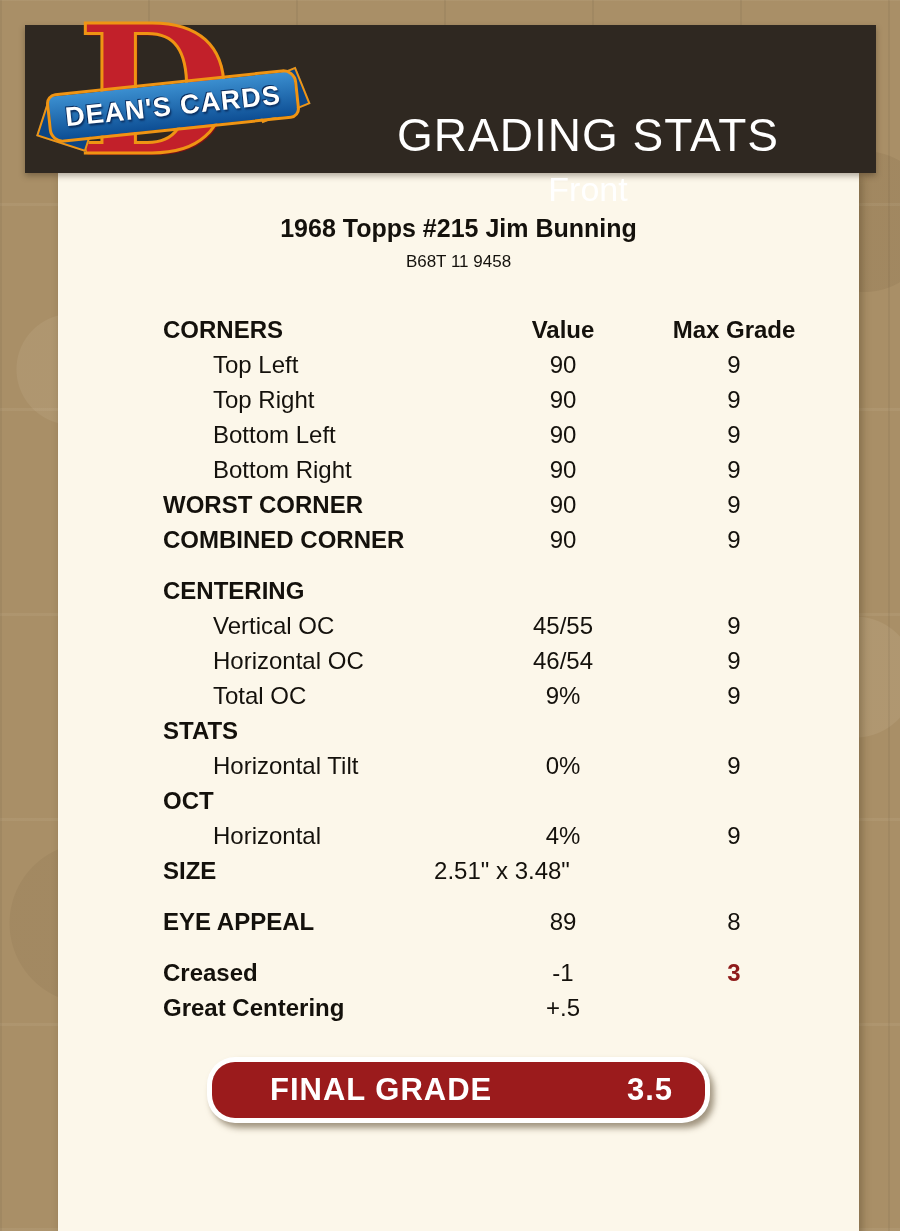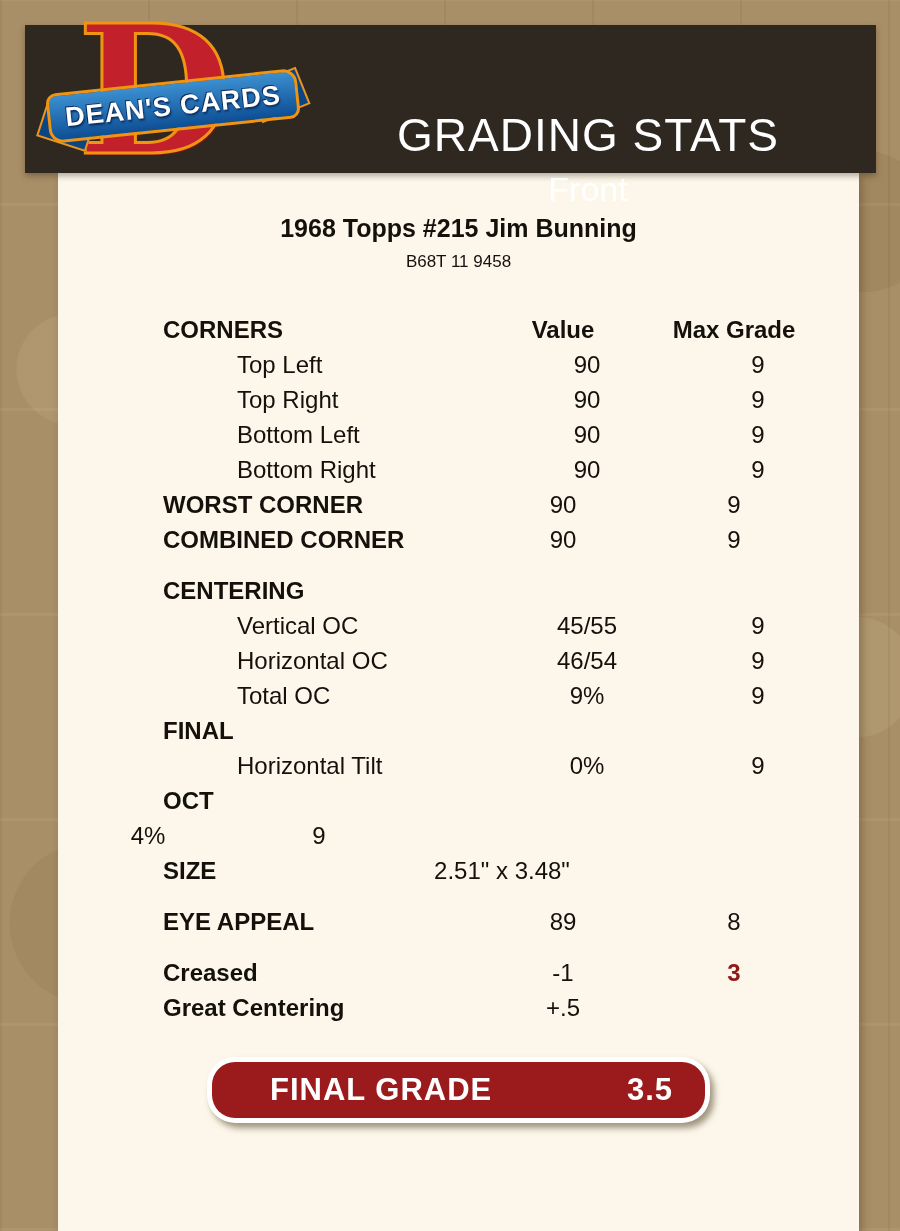--- a/index.html
+++ b/index.html
@@ -88,21 +88,21 @@
   .card-serial{text-align:center;font-size:17px;line-height:30px;margin-top:4px;}
 
   .stats{margin-top:35px;}
   .row{display:flex;height:35px;line-height:35px;font-size:24px;}
   .spacer{height:16px;}
   .c-label{width:415px;padding-left:105px;}
   .c-value{width:180px;text-align:center;}
   .c-max{width:140px;text-align:center;margin-left:11px;}
   .row.header .c-label,.row.header .c-value,.row.header .c-max{font-weight:bold;}
   .row.section .c-label{font-weight:bold;}
-  .row.item .c-label{padding-left:155px;margin-left:24px;}
+  .row.item .c-label{padding-left:155px;}
   .c-value.shift-left{transform:translateX(-61px);}
   .c-max.max-red{color:var(--max-red);font-weight:bold;}
 
   
   .final-grade{
     width:503px;margin:32px auto 0;
     background:#fff;border-radius:28px;padding:5px;
     box-shadow:4px 5px 6px rgba(110,95,70,0.65);
     cursor:default;border:0;display:block;
   }
@@ -192,35 +192,36 @@
         <div class="c-label">Horizontal OC</div>
         <div class="c-value">46/54</div>
         <div class="c-max">9</div>
       </div>
       <div class="row item">
         <div class="c-label">Total OC</div>
         <div class="c-value">9%</div>
         <div class="c-max">9</div>
       </div>
       <div class="row section">
-        <div class="c-label">FINAL</div>
+        <div class="c-label">STATS</div>
         <div class="c-value"></div>
         <div class="c-max"></div>
       </div>
       <div class="row item">
         <div class="c-label">Horizontal Tilt</div>
         <div class="c-value">0%</div>
         <div class="c-max">9</div>
       </div>
       <div class="row section">
         <div class="c-label">OCT</div>
         <div class="c-value"></div>
         <div class="c-max"></div>
       </div>
       <div class="row item">
+        <div class="c-label">Horizontal</div>
         <div class="c-value">4%</div>
         <div class="c-max">9</div>
       </div>
       <div class="row section">
         <div class="c-label">SIZE</div>
         <div class="c-value shift-left">2.51" x 3.48"</div>
         <div class="c-max"></div>
       </div>
       <div class="spacer"></div>
       <div class="row section">

